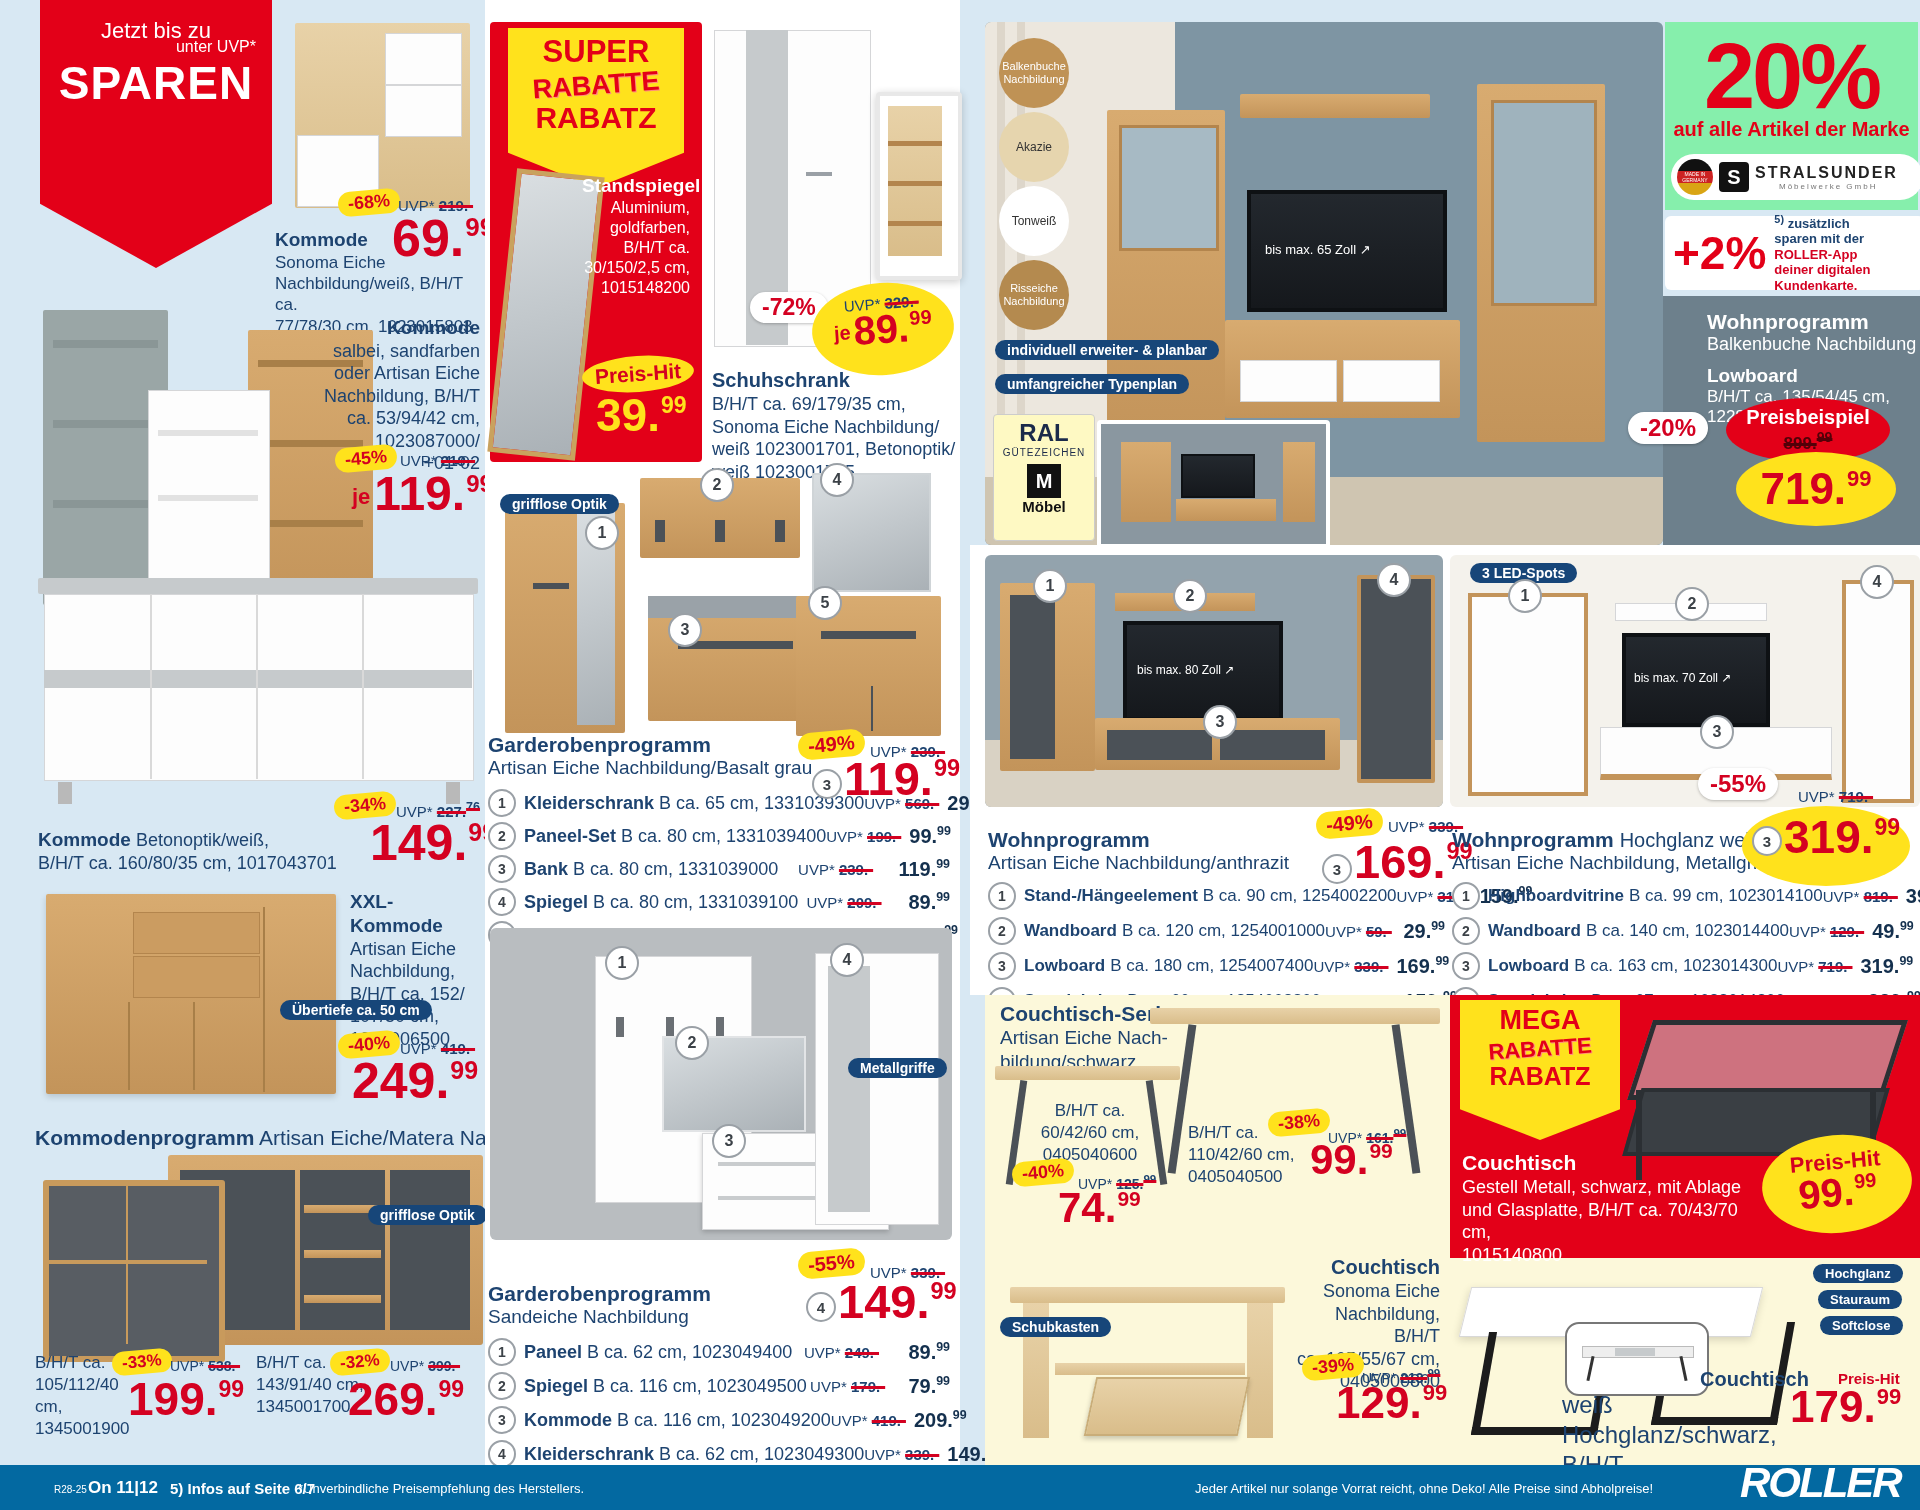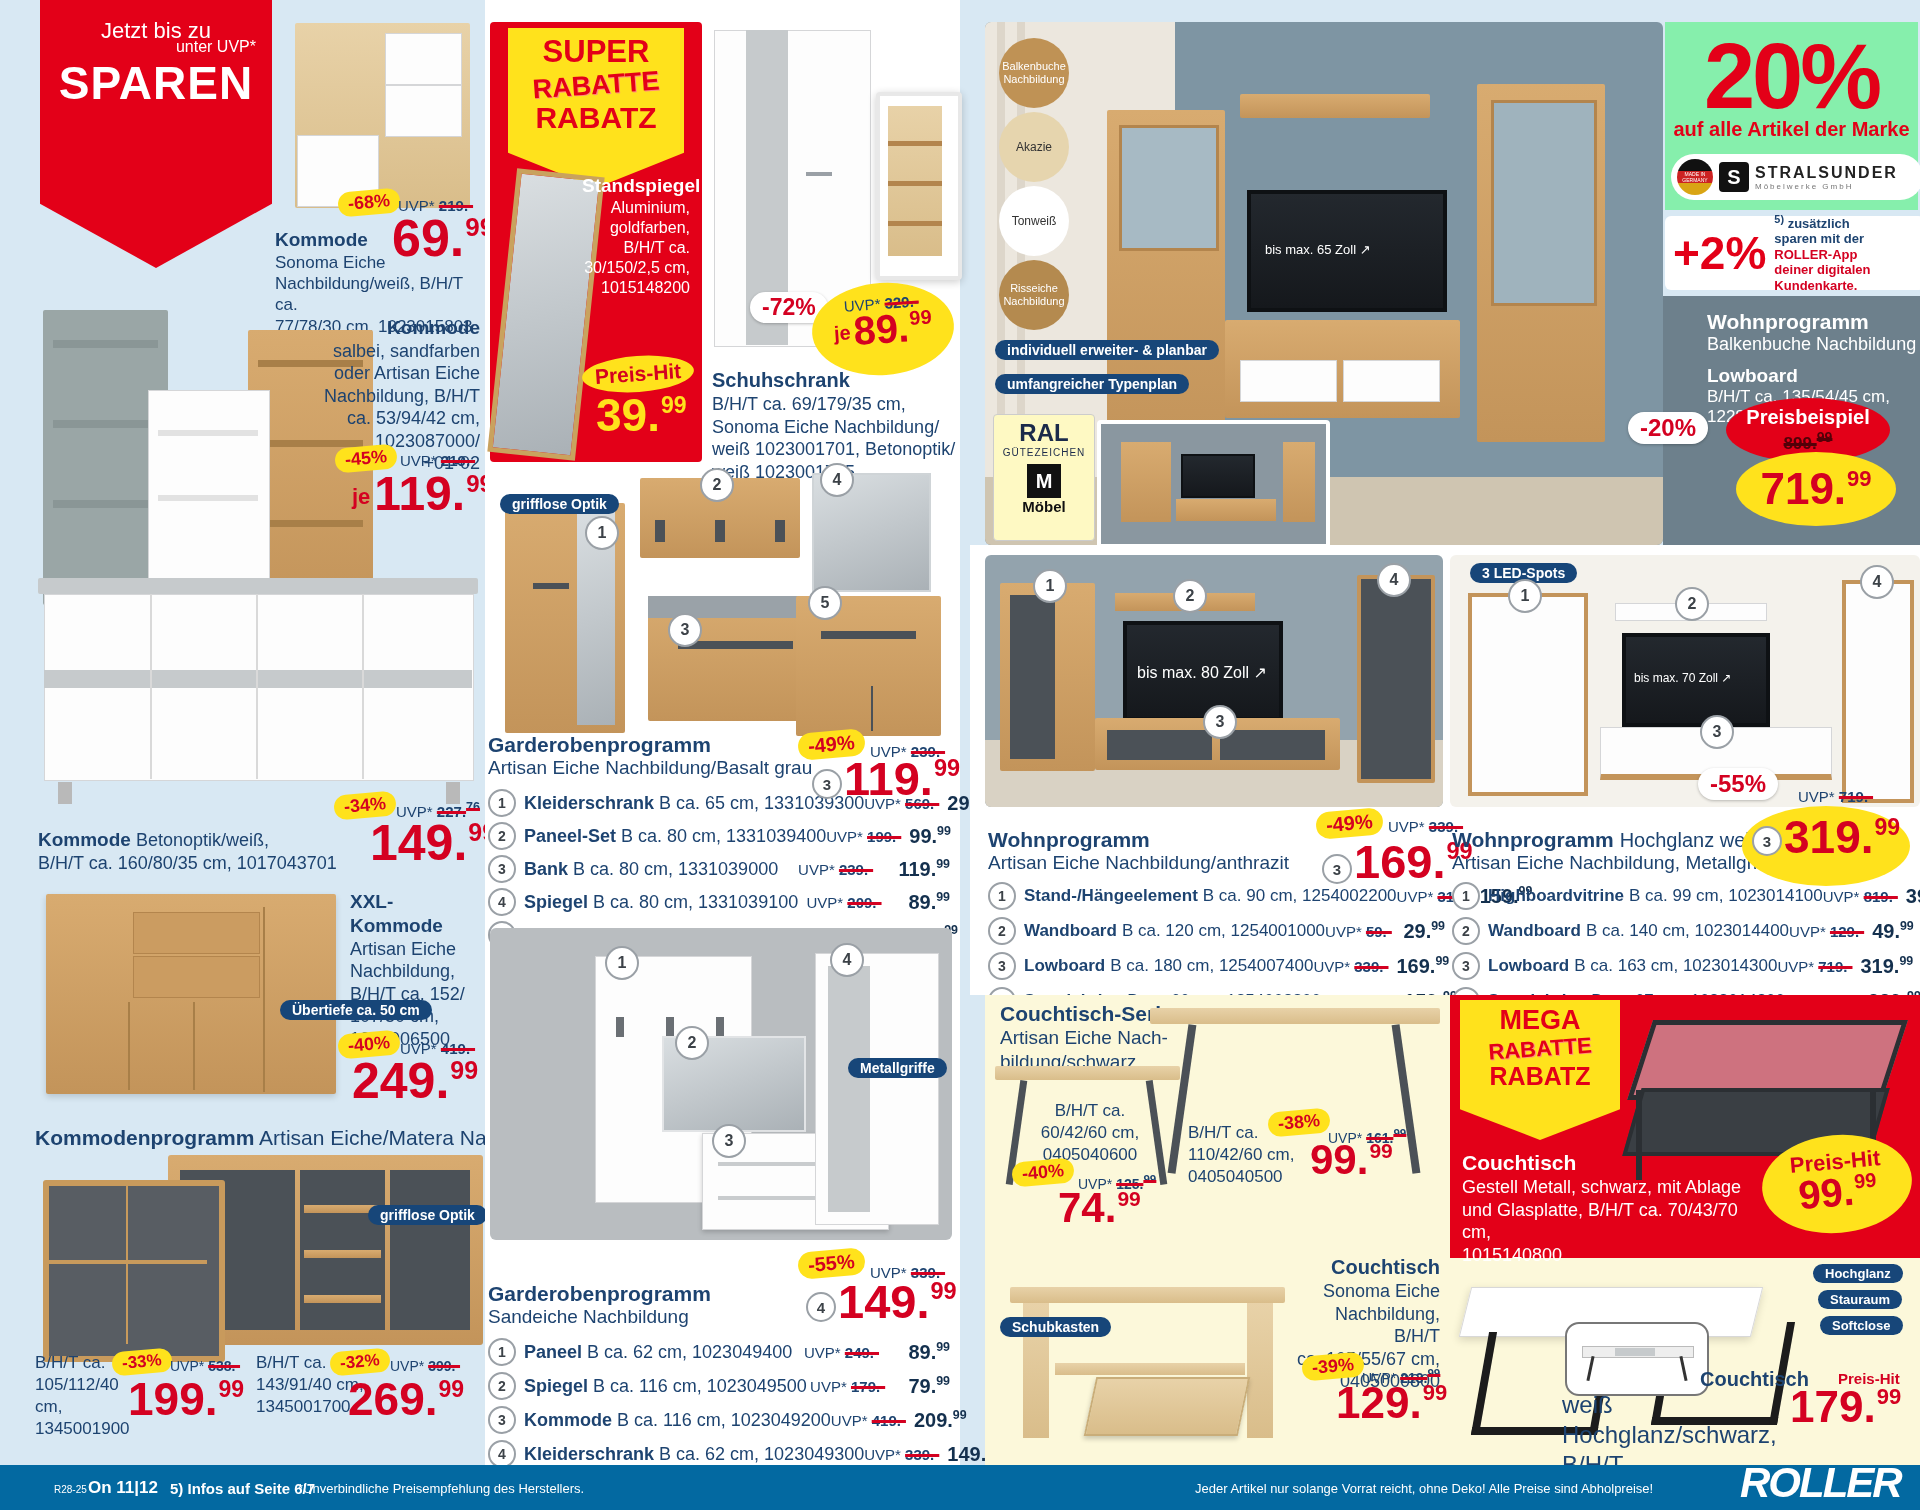--- a/index.html
+++ b/index.html
@@ -456,21 +456,21 @@
   </div>
 
   <div class="abs" style="left:1665px;top:22px;width:253px;height:188px;background:#86efac;text-align:center;">
     <div style="font-size:92px;font-weight:800;color:#e30018;line-height:1;margin-top:8px;letter-spacing:-3px;">20%</div>
     <div style="font-size:20px;font-weight:800;color:#e30018;margin-top:-4px;">auf alle Artikel der Marke</div>
     <div class="abs" style="left:6px;top:132px;width:240px;height:46px;background:#fff;border-radius:24px;display:flex;align-items:center;padding:0 6px;gap:6px;">
       <span style="width:36px;height:36px;border-radius:50%;background:linear-gradient(180deg,#111 0 33%,#c22 33% 66%,#d9a514 66%);color:#fff;font-size:5px;display:inline-flex;align-items:center;justify-content:center;text-align:center;flex:none;">MADE IN GERMANY</span>
       <span style="width:30px;height:30px;background:#111;color:#fff;font-weight:800;font-size:20px;display:inline-flex;align-items:center;justify-content:center;border-radius:4px;flex:none;">S</span>
       <span style="text-align:left;">
         <span style="font-size:16px;font-weight:bold;letter-spacing:2px;color:#222;display:block;">STRALSUNDER</span>
-        <span style="font-size:8px;letter-spacing:2px;color:#777;display:block;">Möbelwerke GmbH</span>
+        <span style="font-size:8px;letter-spacing:2px;color:#777;display:block;margin-left:24px;">Möbelwerke GmbH</span>
       </span>
     </div>
   </div>
 
   <div class="abs" style="left:1665px;top:216px;width:243px;height:74px;background:#fff;border-radius:6px;display:flex;align-items:center;padding:0 8px;gap:8px;">
     <span style="font-size:46px;font-weight:800;color:#e30018;flex:none;">+2%</span>
     <span style="font-size:13px;font-weight:bold;line-height:1.2;">
       <span><sup>5)</sup> <span>zusätzlich</span></span>
       <span style="display:block;">sparen mit der</span>
       <span style="display:block;"><span class="red" style="font-weight:800;">ROLLER</span><span class="red">-App</span></span>
@@ -500,21 +500,21 @@
     </span>
   </div>
 
   <div class="abs ph" style="left:985px;top:555px;width:458px;height:252px;background:#93a3ad;overflow:hidden;">
     <div class="abs" style="left:0;top:185px;width:458px;height:67px;background:#d9d2c4;"></div>
     <div class="abs wood" style="left:15px;top:28px;width:95px;height:188px;border-radius:2px;">
       <div class="abs anth" style="left:10px;top:12px;width:45px;height:164px;"></div>
     </div>
     <div class="abs wood" style="left:130px;top:38px;width:140px;height:18px;"></div>
     <div class="abs tv" style="left:138px;top:66px;width:152px;height:92px;">
-      <span class="white abs" style="left:10px;top:38px;font-size:16px;"><span>bis max. 80 Zoll</span> ↗</span>
+      <span class="white abs" style="left:10px;top:38px;font-size:12px;"><span>bis max. 80 Zoll</span> ↗</span>
     </div>
     <div class="abs wood" style="left:110px;top:163px;width:245px;height:52px;border-radius:2px;">
       <div class="abs anth" style="left:12px;top:12px;width:105px;height:30px;"></div>
       <div class="abs anth" style="left:125px;top:12px;width:105px;height:30px;"></div>
     </div>
     <div class="abs anth" style="left:372px;top:20px;width:70px;height:200px;border:4px solid #c3945a;border-radius:2px;"></div>
     <span class="cnum abs" style="left:48px;top:14px;width:30px;height:30px;font-size:16px;">1</span>
     <span class="cnum abs" style="left:188px;top:24px;width:30px;height:30px;font-size:16px;">2</span>
     <span class="cnum abs" style="left:218px;top:150px;width:30px;height:30px;font-size:16px;">3</span>
     <span class="cnum abs" style="left:392px;top:8px;width:30px;height:30px;font-size:16px;">4</span>

